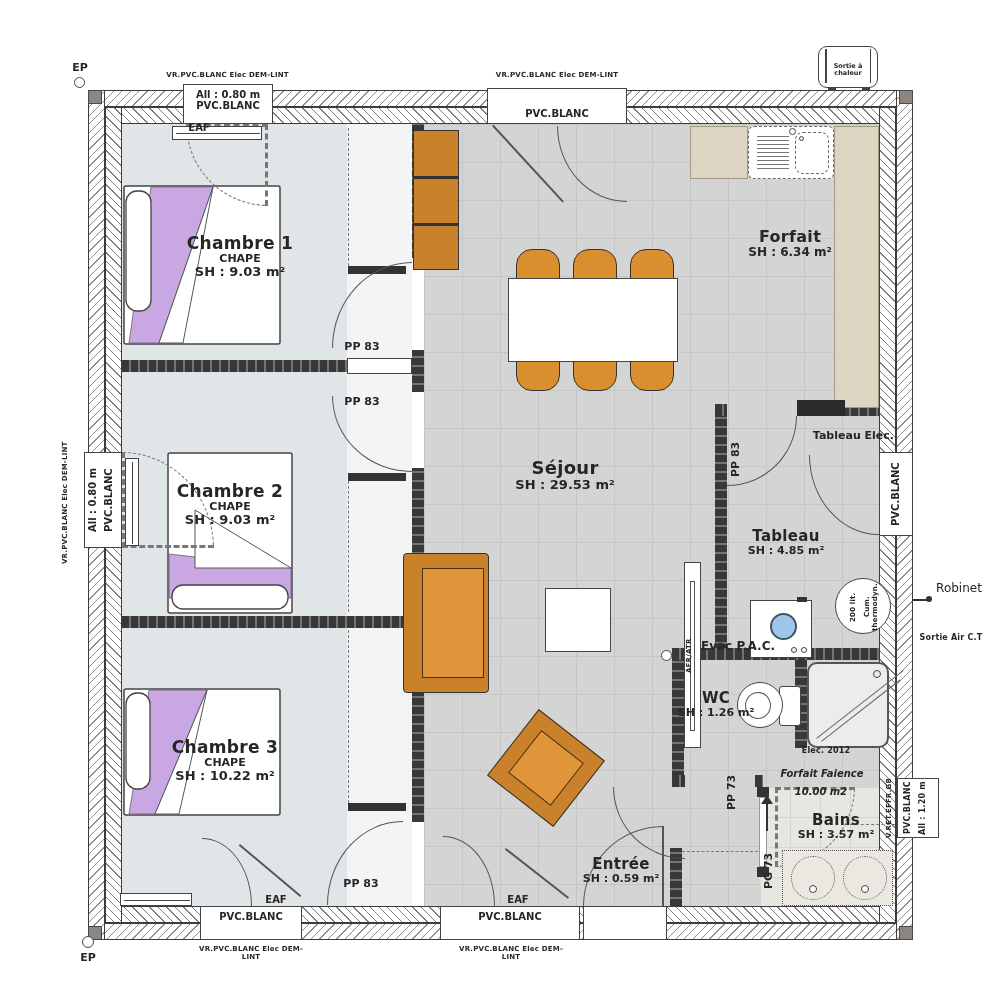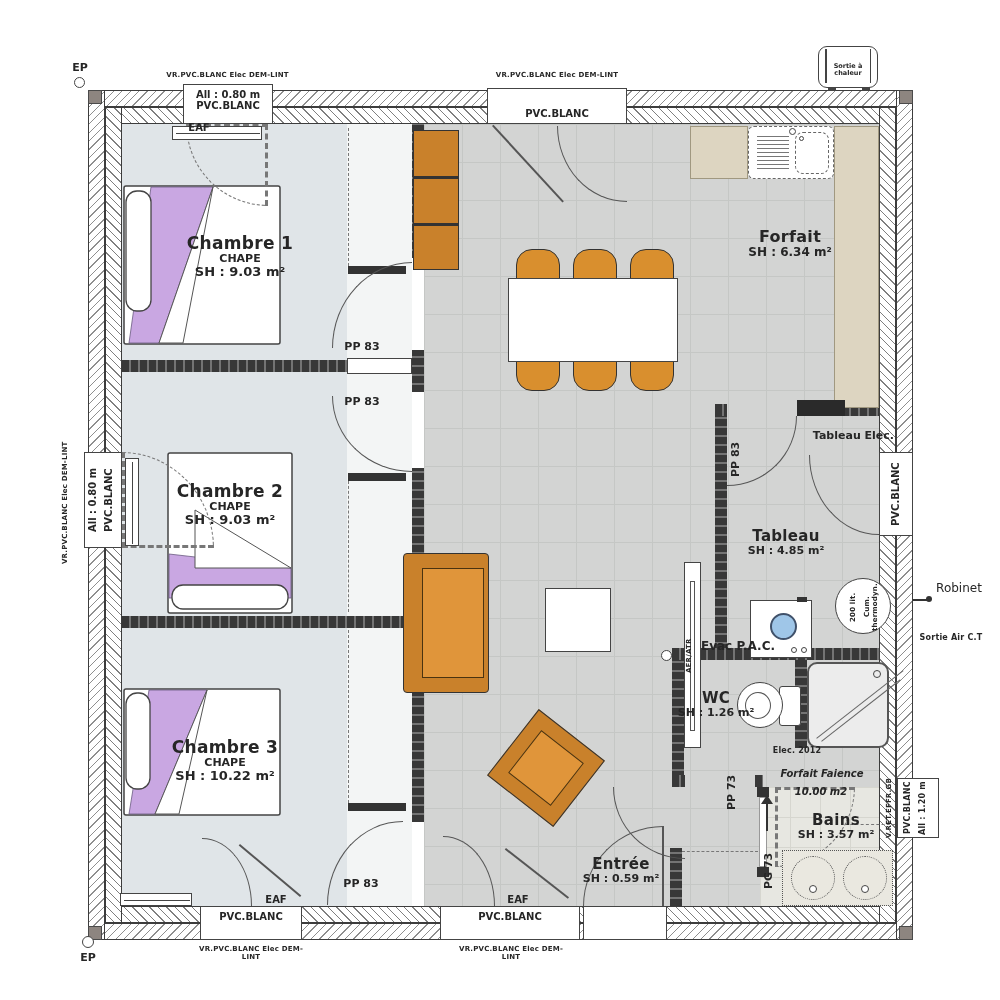--- a/index.html
+++ b/index.html
@@ -196,20 +196,24 @@
     <div class="room-name">Chambre 2</div>
     <div class="room-sub">CHAPE</div>
     <div class="room-area">SH : 9.03 m²</div>
   </div>
   <div class="abs label" style="left:145px;top:738px;width:160px;">
     <div class="room-name">Chambre 3</div>
     <div class="room-sub">CHAPE</div>
     <div class="room-area">SH : 10.22 m²</div>
   </div>
 
+  <div class="abs label" style="left:490px;top:458px;width:150px;">
+    <div class="room-name" style="font-size:18px;">Séjour</div>
+    <div class="room-area">SH : 29.53 m²</div>
+  </div>
   <div class="abs label" style="left:730px;top:228px;width:120px;">
     <div class="room-name" style="font-size:16px;">Forfait</div>
     <div class="room-area" style="font-size:12px;">SH : 6.34 m²</div>
   </div>
 
   <div class="abs arc hinge-tl" style="left:727px;top:416px;width:70px;height:70px;"></div>
   <div class="abs vtext label mid" style="left:730px;top:436px;width:16px;height:46px;">PP 83</div>
   <div class="abs" style="left:797px;top:400px;width:48px;height:16px;background:#2a2a2a;"></div>
   <div class="abs label mid" style="left:808px;top:430px;width:86px;text-align:right;">Tableau Elec.</div>
   <div class="abs label" style="left:736px;top:528px;width:100px;">
@@ -266,21 +270,21 @@
   <div class="abs" style="left:757px;top:867px;width:12px;height:10px;background:#333;"></div>
   <div class="abs" style="left:759px;top:797px;width:8px;height:70px;background:#fff;border:1px solid #999;box-sizing:border-box;"></div>
   <div class="abs vtext label mid" style="left:763px;top:846px;width:16px;height:50px;">PG 73</div>
   <div class="abs arc hinge-tl dash" style="left:775px;top:787px;width:80px;height:80px;"></div>
   <div class="abs dashline" style="left:845px;top:824px;width:50px;height:1px;"></div>
   <div class="abs dashline" style="left:682px;top:851px;width:76px;height:1px;"></div>
 
   <div class="abs" style="left:766px;top:803px;width:2px;height:28px;background:#333;"></div>
   <div class="abs" style="left:761px;top:795px;width:0;height:0;border-left:6px solid transparent;border-right:6px solid transparent;border-bottom:9px solid #333;"></div>
 
-  <div class="abs label tiny" style="left:762px;top:747px;width:70px;font-size:8px;">Elec. 2012</div>
+  <div class="abs label tiny" style="left:791px;top:747px;width:70px;font-size:8px;">Elec. 2012</div>
   <div class="abs label small" style="left:780px;top:768px;width:84px;font-style:italic;">Forfait Faience</div>
   <div class="abs label small" style="left:786px;top:786px;width:70px;font-style:italic;">10.00 m2</div>
   <div class="abs label" style="left:786px;top:812px;width:100px;">
     <div class="room-name" style="font-size:15px;">Bains</div>
     <div class="room-area" style="font-size:11px;">SH : 3.57 m²</div>
   </div>
 
   <div class="abs" style="left:782px;top:850px;width:111px;height:56px;background:#eae8e0;border:1.5px dotted #555;box-sizing:border-box;">
     <div class="abs circ" style="left:8px;top:5px;width:44px;height:44px;border:1.5px dotted #555;"></div>
     <div class="abs circ" style="left:60px;top:5px;width:44px;height:44px;border:1.5px dotted #555;"></div>

